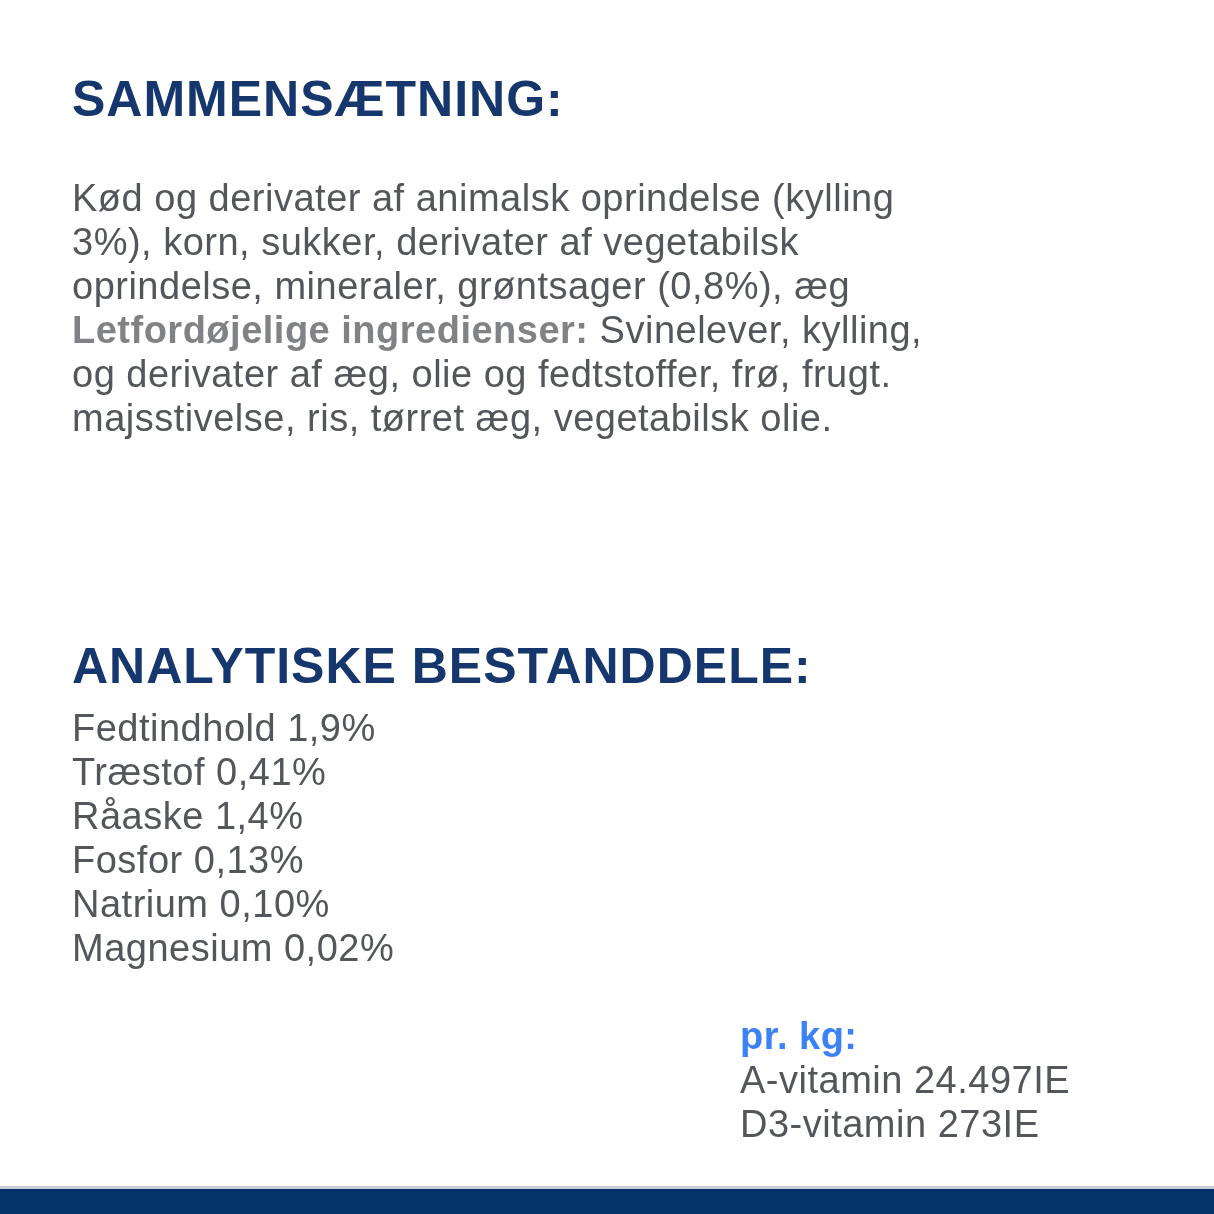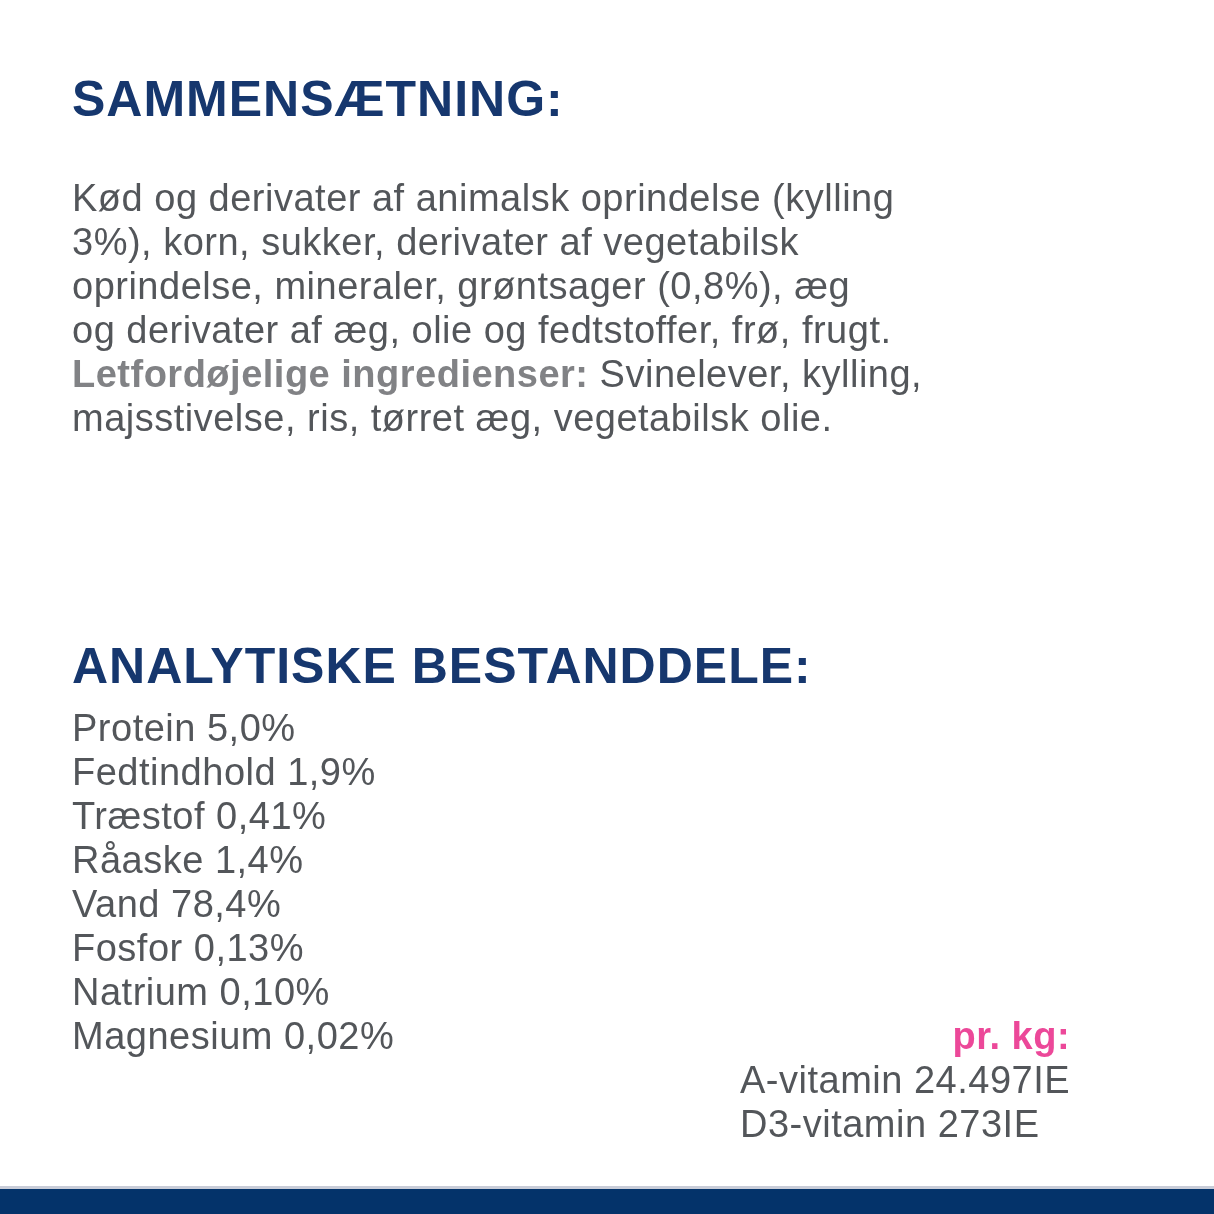--- a/index.html
+++ b/index.html
@@ -56,21 +56,21 @@
   .analysis-row { white-space: nowrap; }
 
   .per-kg {
     position: absolute;
     left: 740px;
     top: 1014px;
     font-size: 38px;
     line-height: 44px;
     letter-spacing: 0.5px;
   }
-  .per-kg-label { font-weight: 700; color: #ec4899; text-align: right; }
+  .per-kg-label { font-weight: 700; color: #3b82f6; }
 
   .footer-divider {
     position: absolute;
     left: 0;
     top: 1186px;
     width: 1214px;
     height: 3px;
     background: #c8ccd8;
   }
   .footer-bar {
@@ -84,33 +84,31 @@
 </style>
 </head>
 <body>
 
 <h1 class="section-heading" id="composition-heading">SAMMENSÆTNING:</h1>
 
 <div class="body-text">
   <div class="body-line"><span>Kød og derivater af animalsk oprindelse (kylling</span></div>
   <div class="body-line"><span>3%), korn, sukker, derivater af vegetabilsk</span></div>
   <div class="body-line"><span>oprindelse, mineraler, grøntsager (0,8%), æg</span></div>
+  <div class="body-line"><strong class="muted-bold">Letfordøjelige ingredienser:</strong><span> Svinelever, kylling,</span></div>
   <div class="body-line"><span>og derivater af æg, olie og fedtstoffer, frø, frugt.</span></div>
-  <div class="body-line"><strong class="muted-bold">Letfordøjelige ingredienser:</strong><span> Svinelever, kylling,</span></div>
   <div class="body-line"><span>majsstivelse, ris, tørret æg, vegetabilsk olie.</span></div>
 </div>
 
 <h1 class="section-heading" id="analysis-heading">ANALYTISKE BESTANDDELE:</h1>
 
 <div class="analysis-list">
-  <div class="analysis-row"><span>Protein</span> <span>5,0%</span></div>
   <div class="analysis-row"><span>Fedtindhold</span> <span>1,9%</span></div>
   <div class="analysis-row"><span>Træstof</span> <span>0,41%</span></div>
   <div class="analysis-row"><span>Råaske</span> <span>1,4%</span></div>
-  <div class="analysis-row"><span>Vand</span> <span>78,4%</span></div>
   <div class="analysis-row"><span>Fosfor</span> <span>0,13%</span></div>
   <div class="analysis-row"><span>Natrium</span> <span>0,10%</span></div>
   <div class="analysis-row"><span>Magnesium</span> <span>0,02%</span></div>
 </div>
 
 <div class="per-kg">
   <div class="per-kg-label">pr. kg:</div>
   <div class="analysis-row"><span>A-vitamin</span> <span>24.497IE</span></div>
   <div class="analysis-row"><span>D3-vitamin</span> <span>273IE</span></div>
 </div>

